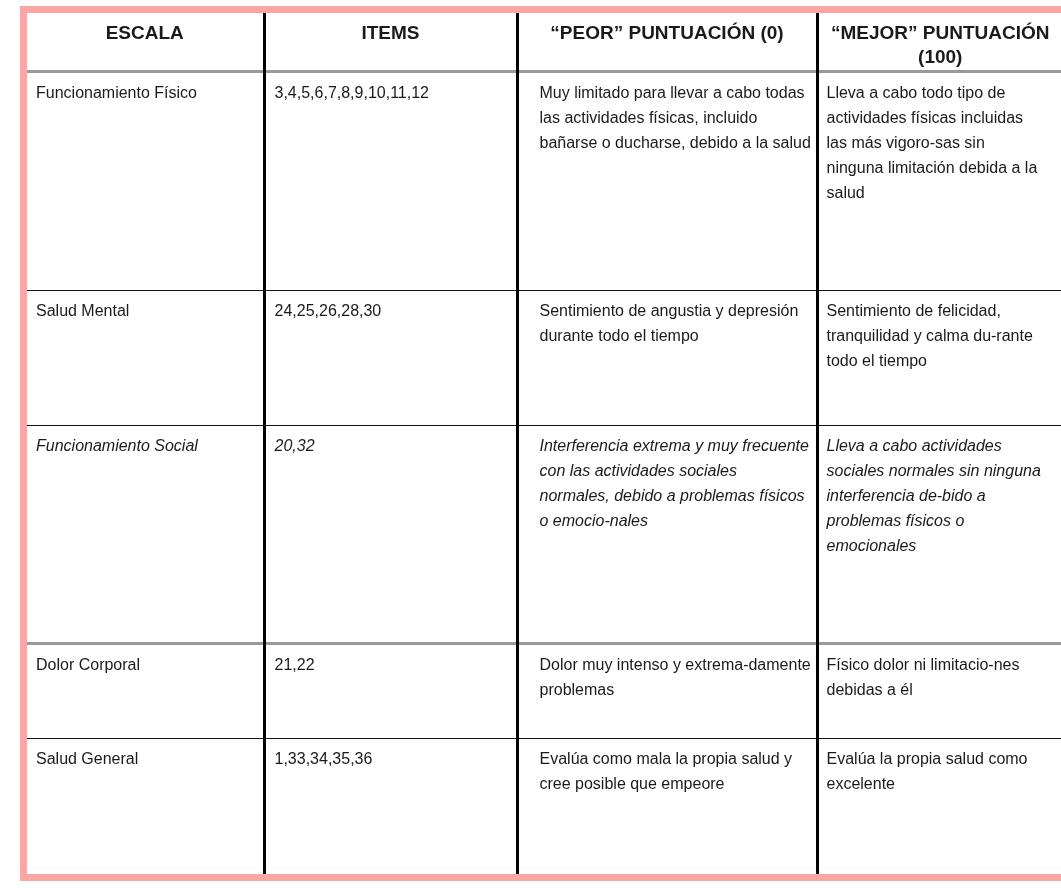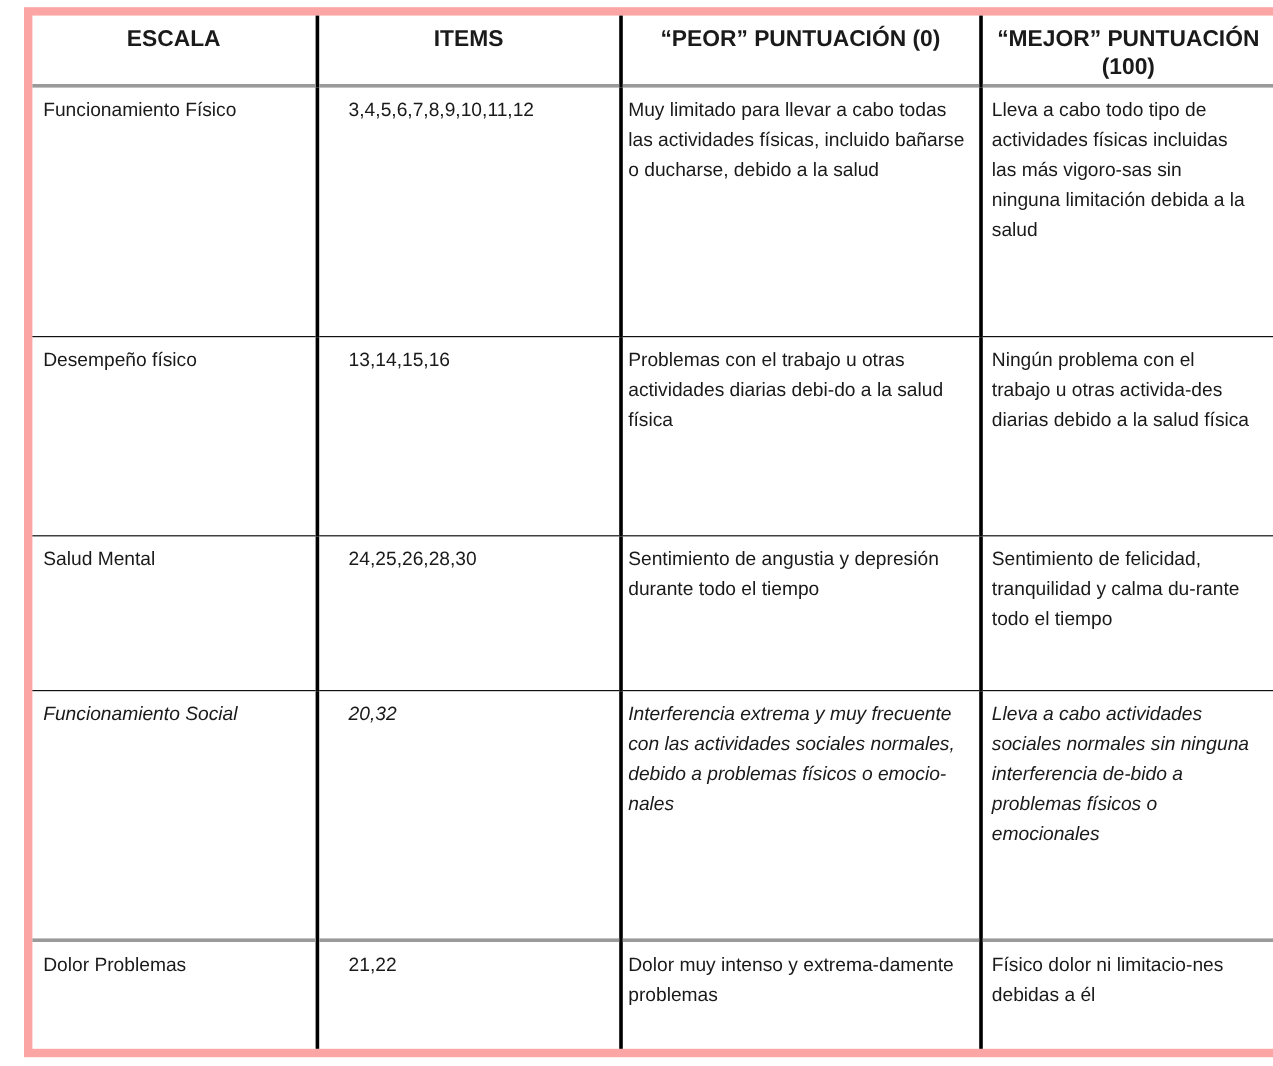--- a/index.html
+++ b/index.html
@@ -61,22 +61,22 @@
   tr.header-row { height: 58px; }
   tr.r1 { height: 139px; }
   tr.r2 { height: 110px; }
   tr.r3 { height: 111px; }
   tr.r4 { height: 86px; }
   tr.r5 { height: 86px; }
   tr.r6 { height: 138px; font-style: italic; }
   tr.r7 { height: 60px; }
   tr.r8 { height: 86px; }
   td.c-escala { padding-left: 9px; }
-  td.c-items  { padding-left: 25px; }
-  td.c-peor   { padding-left: 5px; padding-right: 4px; }
+  td.c-items  { padding-left: 9px; }
+  td.c-peor   { padding-left: 21px; padding-right: 4px; }
   td.c-mejor  { padding-left: 8px; padding-right: 19px; }
 </style>
 </head>
 <body>
 
 <div class="table-wrap">
   <table>
     <colgroup>
       <col class="c1">
         <col class="c2">
@@ -91,39 +91,39 @@
         <th>“MEJOR” PUNTUACIÓN (100)</th>
       </tr>
     </thead>
     <tbody>
       <tr class="r1 gray-top">
         <td class="c-escala">Funcionamiento Físico</td>
         <td class="c-items">3,4,5,6,7,8,9,10,11,12</td>
         <td class="c-peor">Muy limitado para llevar a cabo todas las actividades físicas, incluido bañarse o ducharse, debido a la salud</td>
         <td class="c-mejor">Lleva a cabo todo tipo de actividades físicas incluidas las más vigoro-sas sin ninguna limitación debida a la salud</td>
       </tr>
-      <tr class="r2">
-        <td class="c-escala">Desempeño físico</td>
-        <td class="c-items">13,14,15,16</td>
-        <td class="c-peor">Problemas con el trabajo u otras actividades diarias debi-do a la salud física</td>
-        <td class="c-mejor">Ningún problema con el trabajo u otras activida-des diarias debido a la salud física</td>
-      </tr>
       <tr class="r5">
         <td class="c-escala">Salud Mental</td>
         <td class="c-items">24,25,26,28,30</td>
         <td class="c-peor">Sentimiento de angustia y depresión durante todo el tiempo</td>
         <td class="c-mejor">Sentimiento de felicidad, tranquilidad y calma du-rante todo el tiempo</td>
       </tr>
       <tr class="r6">
         <td class="c-escala">Funcionamiento Social</td>
         <td class="c-items">20,32</td>
         <td class="c-peor">Interferencia extrema y muy frecuente con las actividades sociales normales, debido a problemas físicos o emocio-nales</td>
         <td class="c-mejor">Lleva a cabo actividades sociales normales sin ninguna interferencia de-bido a problemas físicos o emocionales</td>
       </tr>
       <tr class="r7 gray-top">
-        <td class="c-escala">Dolor Problemas</td>
+        <td class="c-escala">Dolor Corporal</td>
         <td class="c-items">21,22</td>
         <td class="c-peor">Dolor muy intenso y extrema-damente problemas</td>
         <td class="c-mejor">Físico dolor ni limitacio-nes debidas a él</td>
+      </tr>
+      <tr class="r8">
+        <td class="c-escala">Salud General</td>
+        <td class="c-items">1,33,34,35,36</td>
+        <td class="c-peor">Evalúa como mala la propia salud y cree posible que empeore</td>
+        <td class="c-mejor">Evalúa la propia salud como excelente</td>
       </tr>
     </tbody>
   </table>
 </div>
 
 </body></html>

